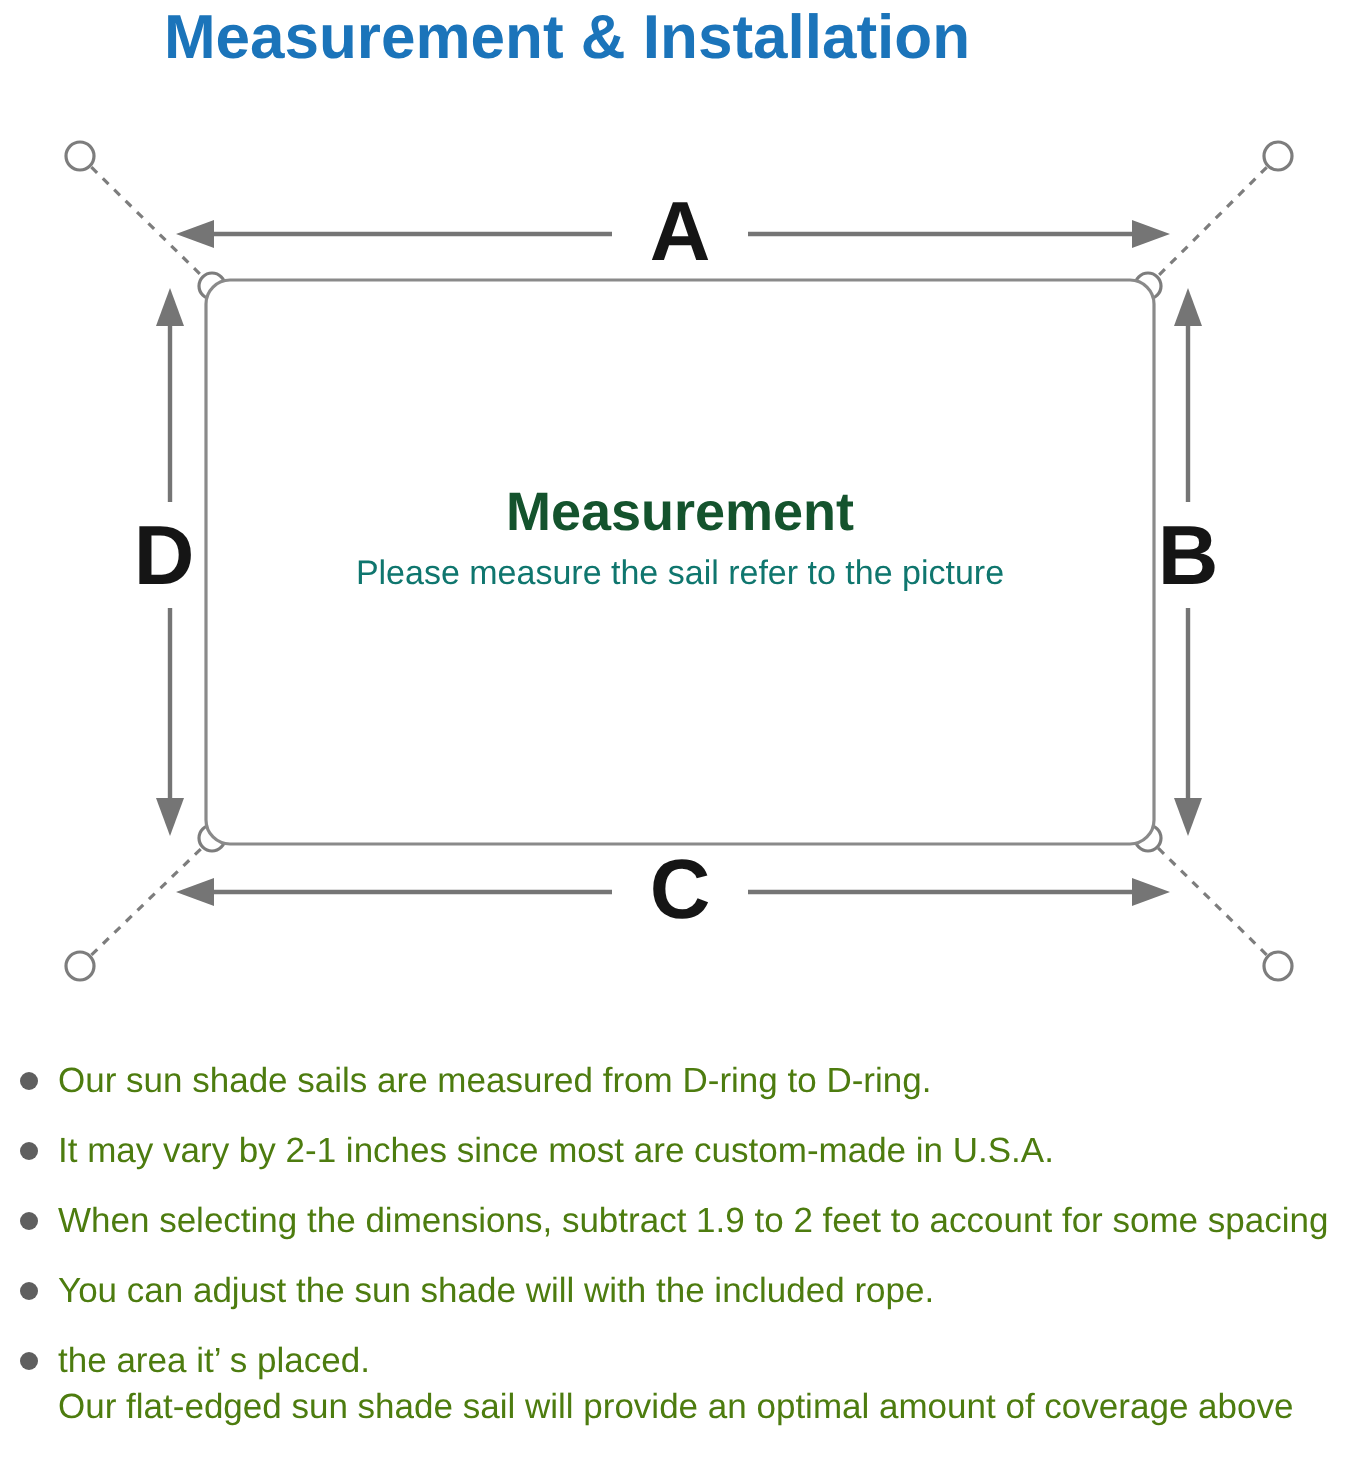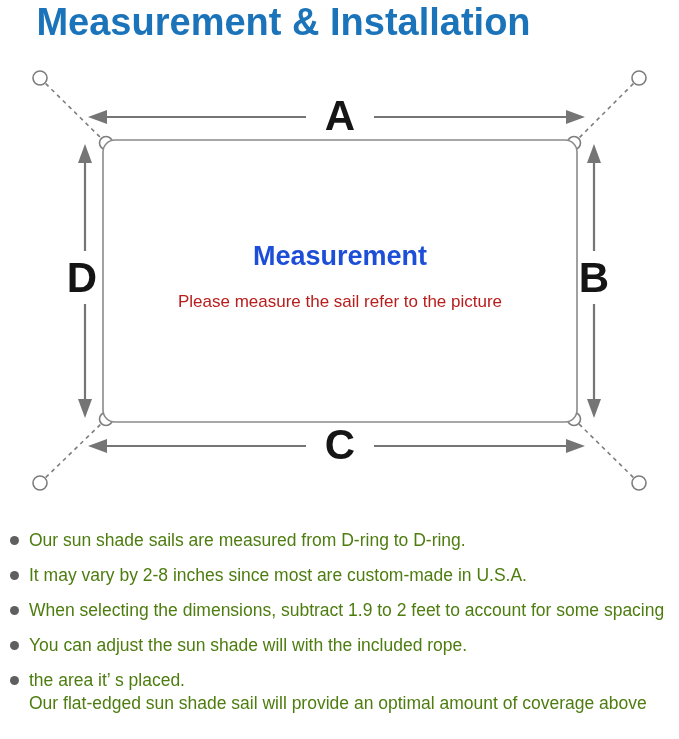--- a/index.html
+++ b/index.html
@@ -2,35 +2,35 @@
 <html><head>
 <meta charset="utf-8">
 <style>
   html,body{margin:0;padding:0;background:#ffffff;}
   body{
     width:679px;height:739px;position:relative;overflow:hidden;
     font-family:"Liberation Sans", sans-serif;
   }
   .page-title{
     position:absolute;left:0;top:1px;width:567px;text-align:center;
-    font-size:38px;font-weight:bold;color:#1b74ba;letter-spacing:0px;
+    font-size:31px;font-weight:bold;color:#1b74ba;letter-spacing:0px;
   }
   #diagram{position:absolute;left:0;top:40px;width:679px;height:480px;}
   #diagram svg{position:absolute;left:0;top:0;}
   .dim-label{
     position:absolute;width:70px;height:46px;line-height:46px;text-align:center;
     font-size:42px;font-weight:bold;color:#151515;
   }
   .dim-a{left:305px;top:53px;}
   .dim-c{left:305px;top:382px;}
   .dim-d{left:47px;top:215px;}
   .dim-b{left:559px;top:215px;}
   .center-block{position:absolute;left:103px;top:200px;width:474px;text-align:center;}
-  .center-title{font-size:27px;font-weight:bold;color:#1d4ed8;line-height:32px;}
-  .center-subtitle{font-size:17px;color:#b91c1c;line-height:24px;margin-top:18px;}
+  .center-title{font-size:27px;font-weight:bold;color:#14532d;line-height:32px;}
+  .center-subtitle{font-size:17px;color:#0f766e;line-height:24px;margin-top:3px;}
   .notes{position:absolute;left:10px;top:529px;width:662px;}
   .note{display:flex;gap:10px;margin-bottom:12px;align-items:flex-start;}
   .dot{width:9px;height:9px;border-radius:50%;background:#5f5f5f;margin-top:7px;flex:none;}
   .note-text{font-size:17.5px;line-height:23px;color:#4d7c0f;}
   .note-line{display:block;}
 </style>
 </head>
 <body>
 
 <div class="page-title">Measurement &amp; Installation</div>
@@ -99,21 +99,21 @@
   <div class="note">
     <span class="dot"></span>
     <span class="note-text">
       <span class="note-line">Our sun shade sails are measured from D-ring to D-ring.</span>
       <span class="note-line"></span>
     </span>
   </div>
   <div class="note">
     <span class="dot"></span>
     <span class="note-text">
-      <span class="note-line">It may vary by 2-8 inches since most are custom-made in U.S.A.</span>
+      <span class="note-line">It may vary by 2-1 inches since most are custom-made in U.S.A.</span>
       <span class="note-line"></span>
     </span>
   </div>
   <div class="note">
     <span class="dot"></span>
     <span class="note-text">
       <span class="note-line">When selecting the dimensions, subtract 1.9 to 2 feet to account for some spacing</span>
     </span>
   </div>
   <div class="note">

